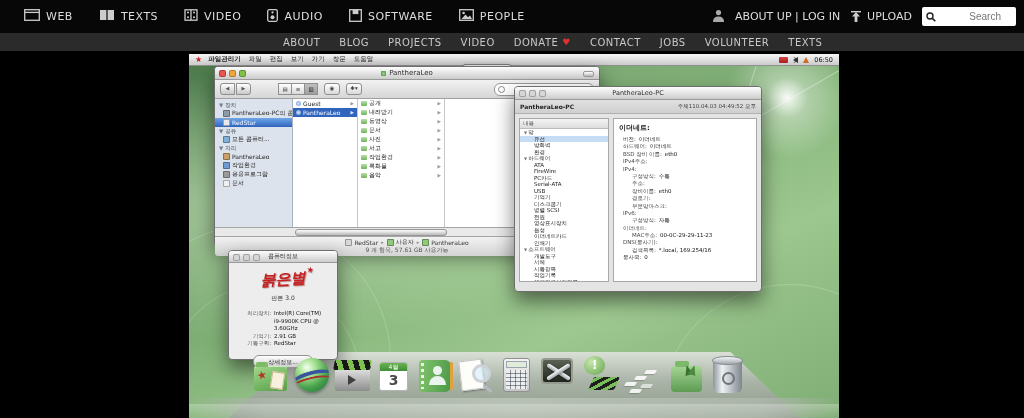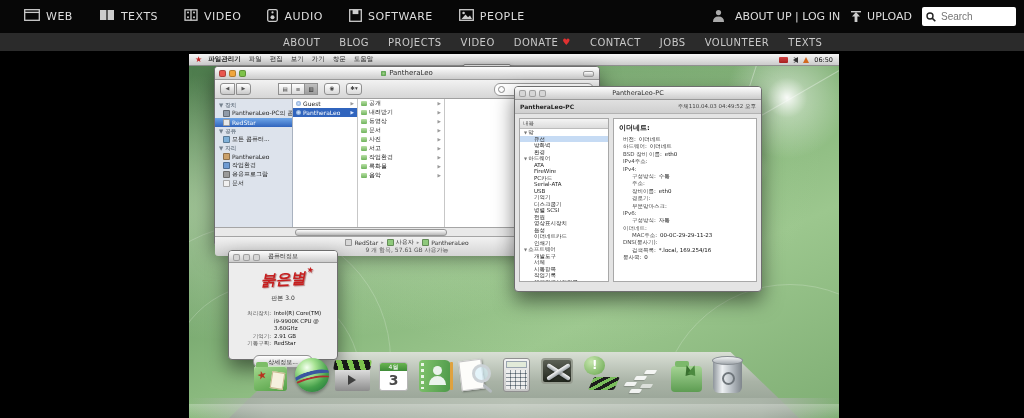--- a/index.html
+++ b/index.html
@@ -10,21 +10,21 @@
   .ia-logo{display:flex;align-items:center;gap:5px;margin-left:8px;}
   .ia-logo svg{display:block;}
   .ia-logo-text{color:#fff;font-size:11px;font-weight:bold;letter-spacing:3px;line-height:11px;}
   .ia-nav{display:flex;align-items:center;margin-left:24px;gap:26px;}
   .ia-nav-item{display:flex;align-items:center;gap:6px;font-size:11px;color:#ddd;letter-spacing:.5px;cursor:pointer;}
   .ia-right{margin-left:auto;display:flex;align-items:center;gap:10px;margin-right:8px;}
   .ia-person{color:#bbb;}
   .ia-signup{font-size:11px;color:#ddd;}
   .ia-upload{display:flex;align-items:center;gap:5px;font-size:11px;color:#ddd;}
   .ia-search{width:86px;height:19px;background:#fff;border-radius:2px;display:flex;align-items:center;padding:0 4px;gap:3px;}
-  .ia-search input{border:0;outline:0;width:60px;font-size:10px;color:#333;background:transparent;}
+  .ia-search input{border:0;outline:0;width:60px;font-size:10px;color:#333;background:transparent;text-align:right;}
   
   .sub-bar{position:absolute;left:0;top:33px;width:1024px;height:18px;background:#2b2b2b;display:flex;align-items:center;}
   .sub-links{display:flex;gap:19px;margin-left:283px;}
   .sub-link{font-size:10px;color:#c9c9c9;letter-spacing:.5px;cursor:pointer;display:flex;align-items:center;gap:4px;}
   .sub-heart{color:#e03131;font-size:9px;}
   
   .desktop{position:absolute;left:189px;top:54px;width:650px;height:364px;overflow:hidden;background:
     radial-gradient(circle at 92% 12%, rgba(255,255,255,.95) 0%, rgba(255,255,255,.35) 3%, rgba(255,255,255,0) 9%),
     radial-gradient(ellipse at 12% 42%, rgba(225,245,210,.55) 0%, rgba(225,245,210,0) 45%),
     radial-gradient(ellipse at 55% 28%, rgba(190,225,175,.35) 0%, rgba(190,225,175,0) 55%),

